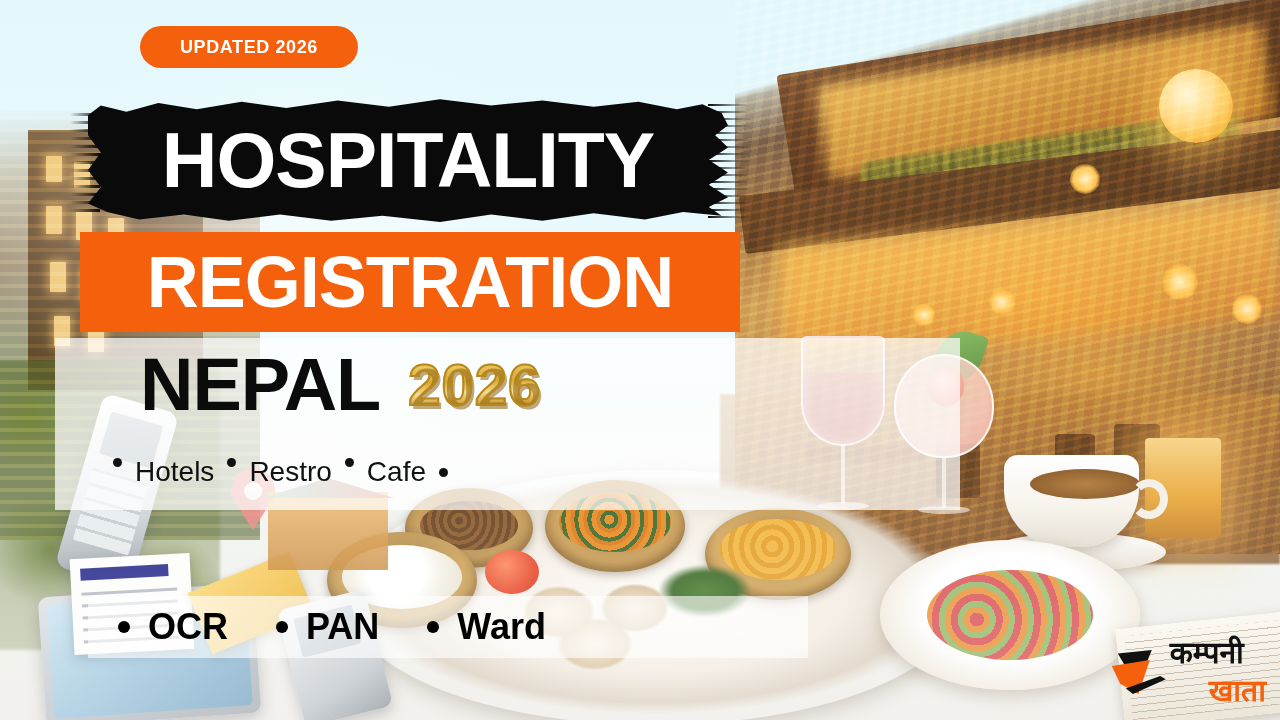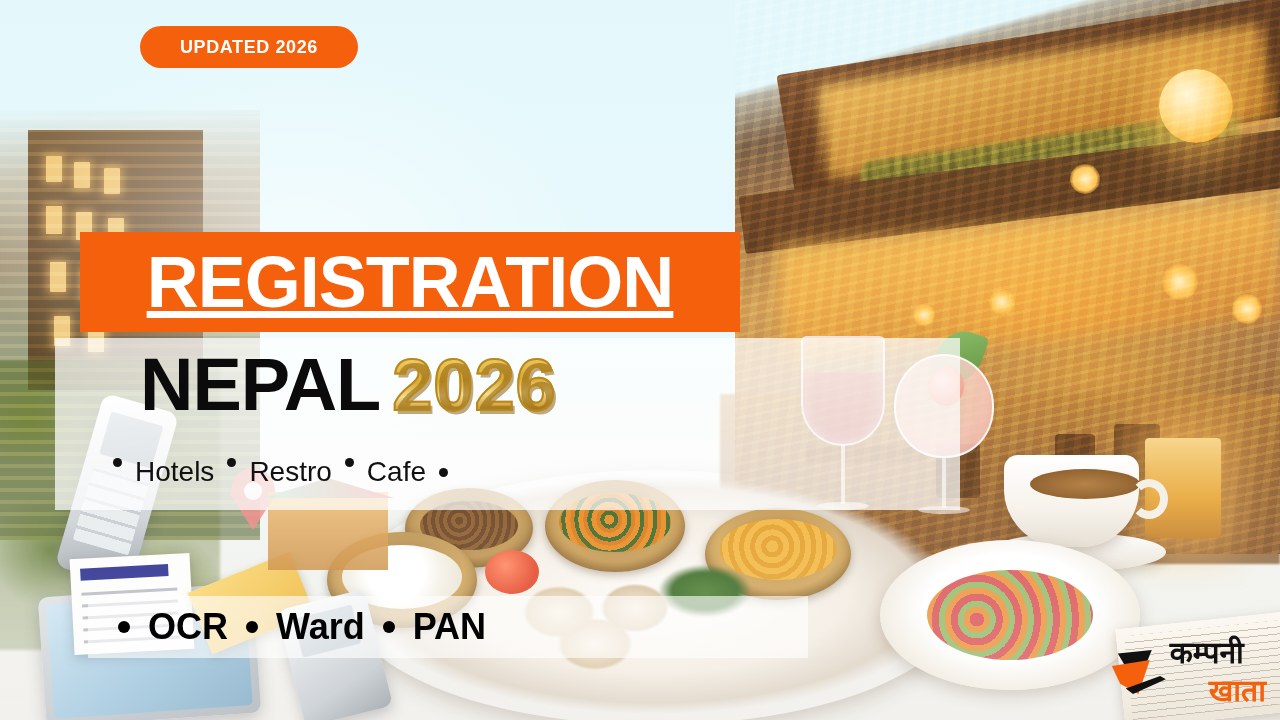--- a/index.html
+++ b/index.html
@@ -345,38 +345,38 @@
     line-height:1;
   }
 
   
   .orangeblock{
     position:absolute; left:80px; top:232px; width:660px; height:100px;
     background:#F4600C;
     display:flex; align-items:center; justify-content:center;
   }
   .orangeblock .txt{
-    color:#fff; font-size:72px; font-weight:bold; letter-spacing:-1px; line-height:1;text-decoration:underline;
+    color:#fff; font-size:72px; font-weight:bold; letter-spacing:-1px; line-height:1;
   }
 
   
   .panel{
     position:absolute; left:55px; top:338px; width:905px; height:172px;
     background:rgba(255,255,255,.72);
   }
 
   .nepalrow{
     position:absolute; left:140px; top:348px;
-    display:flex; align-items:center; gap:12px;
+    display:flex; align-items:center; gap:28px;
   }
   .nepal{
     color:#0b0b0b; font-size:74px; font-weight:bold; letter-spacing:-1px; line-height:1;
   }
   .gold{
-    font-size:72px; font-weight:bold; line-height:1; letter-spacing:1px;
+    font-size:58px; font-weight:bold; line-height:1; letter-spacing:1px;
     background:linear-gradient(178deg,#f8e6a8 0%, #ecc75e 18%, #d9a933 44%, #f3dd92 62%, #c8901f 84%, #e9c257 100%);
     -webkit-background-clip:text; background-clip:text;
     color:transparent;
     -webkit-text-stroke:2px #b8871d;
     text-shadow:3px 4px 0 rgba(140,98,16,.55);
     padding-right:4px;
   }
 
   .bullets{
     position:absolute; left:100px; top:458px; width:880px;
@@ -387,21 +387,21 @@
   .bullets .dot{ width:9px; height:9px; border-radius:50%; background:#111; margin:0 13px 0 13px; flex:none; }
 
   
   .strip{
     position:absolute; left:88px; top:596px; width:720px; height:62px;
     background:rgba(255,255,255,.62);
   }
   .strip-items{
     position:absolute; left:100px; top:600px; height:54px; width:700px;
     display:flex; align-items:center;
-    font-size:36px; font-weight:bold; color:#000; line-height:1;
+    font-size:36px; font-weight:bold; color:#000; line-height:1;gap:30px;
   }
   .strip-items .item{ display:flex; align-items:center; white-space:nowrap; }
   .strip-items .dot{ width:12px; height:12px; border-radius:50%; background:#000; margin:0 18px; flex:none; }
 
   
   .logo{
     position:absolute; right:14px; bottom:14px;
     display:flex; align-items:center; gap:8px;
   }
   .logo .mark{ position:relative; width:52px; height:48px; }
@@ -518,20 +518,26 @@
 
     <div class="wash"></div>
   </div>
 
   <div class="content">
 
     <div class="badge">
       <span>UPDATED 2026</span>
     </div>
 
+    <div class="brushwrap">
+      <div class="brush"></div>
+      <div class="brush-fray"></div>
+      <div class="brush-fray2"></div>
+      <div class="txt">HOSPITALITY</div>
+    </div>
 
     <div class="orangeblock">
       <div class="txt">REGISTRATION</div>
     </div>
 
     <div class="panel"></div>
 
     <div class="nepalrow">
       <span class="nepal">NEPAL</span>
       <span class="gold">2026</span>
@@ -556,25 +562,25 @@
     </div>
 
     <div class="strip"></div>
     <div class="strip-items">
       <span class="item">
         <span class="dot"></span>
         <span>OCR</span>
       </span>
       <span class="item">
         <span class="dot"></span>
+        <span>PAN</span>
+      </span>
+      <span class="item">
+        <span class="dot"></span>
         <span>Ward</span>
-      </span>
-      <span class="item">
-        <span class="dot"></span>
-        <span>PAN</span>
       </span>
     </div>
 
     <div class="logo">
       <span class="mark">
         <span class="blk"></span>
         <span class="org"></span>
         <span class="swoosh"></span>
       </span>
       <span class="word">

